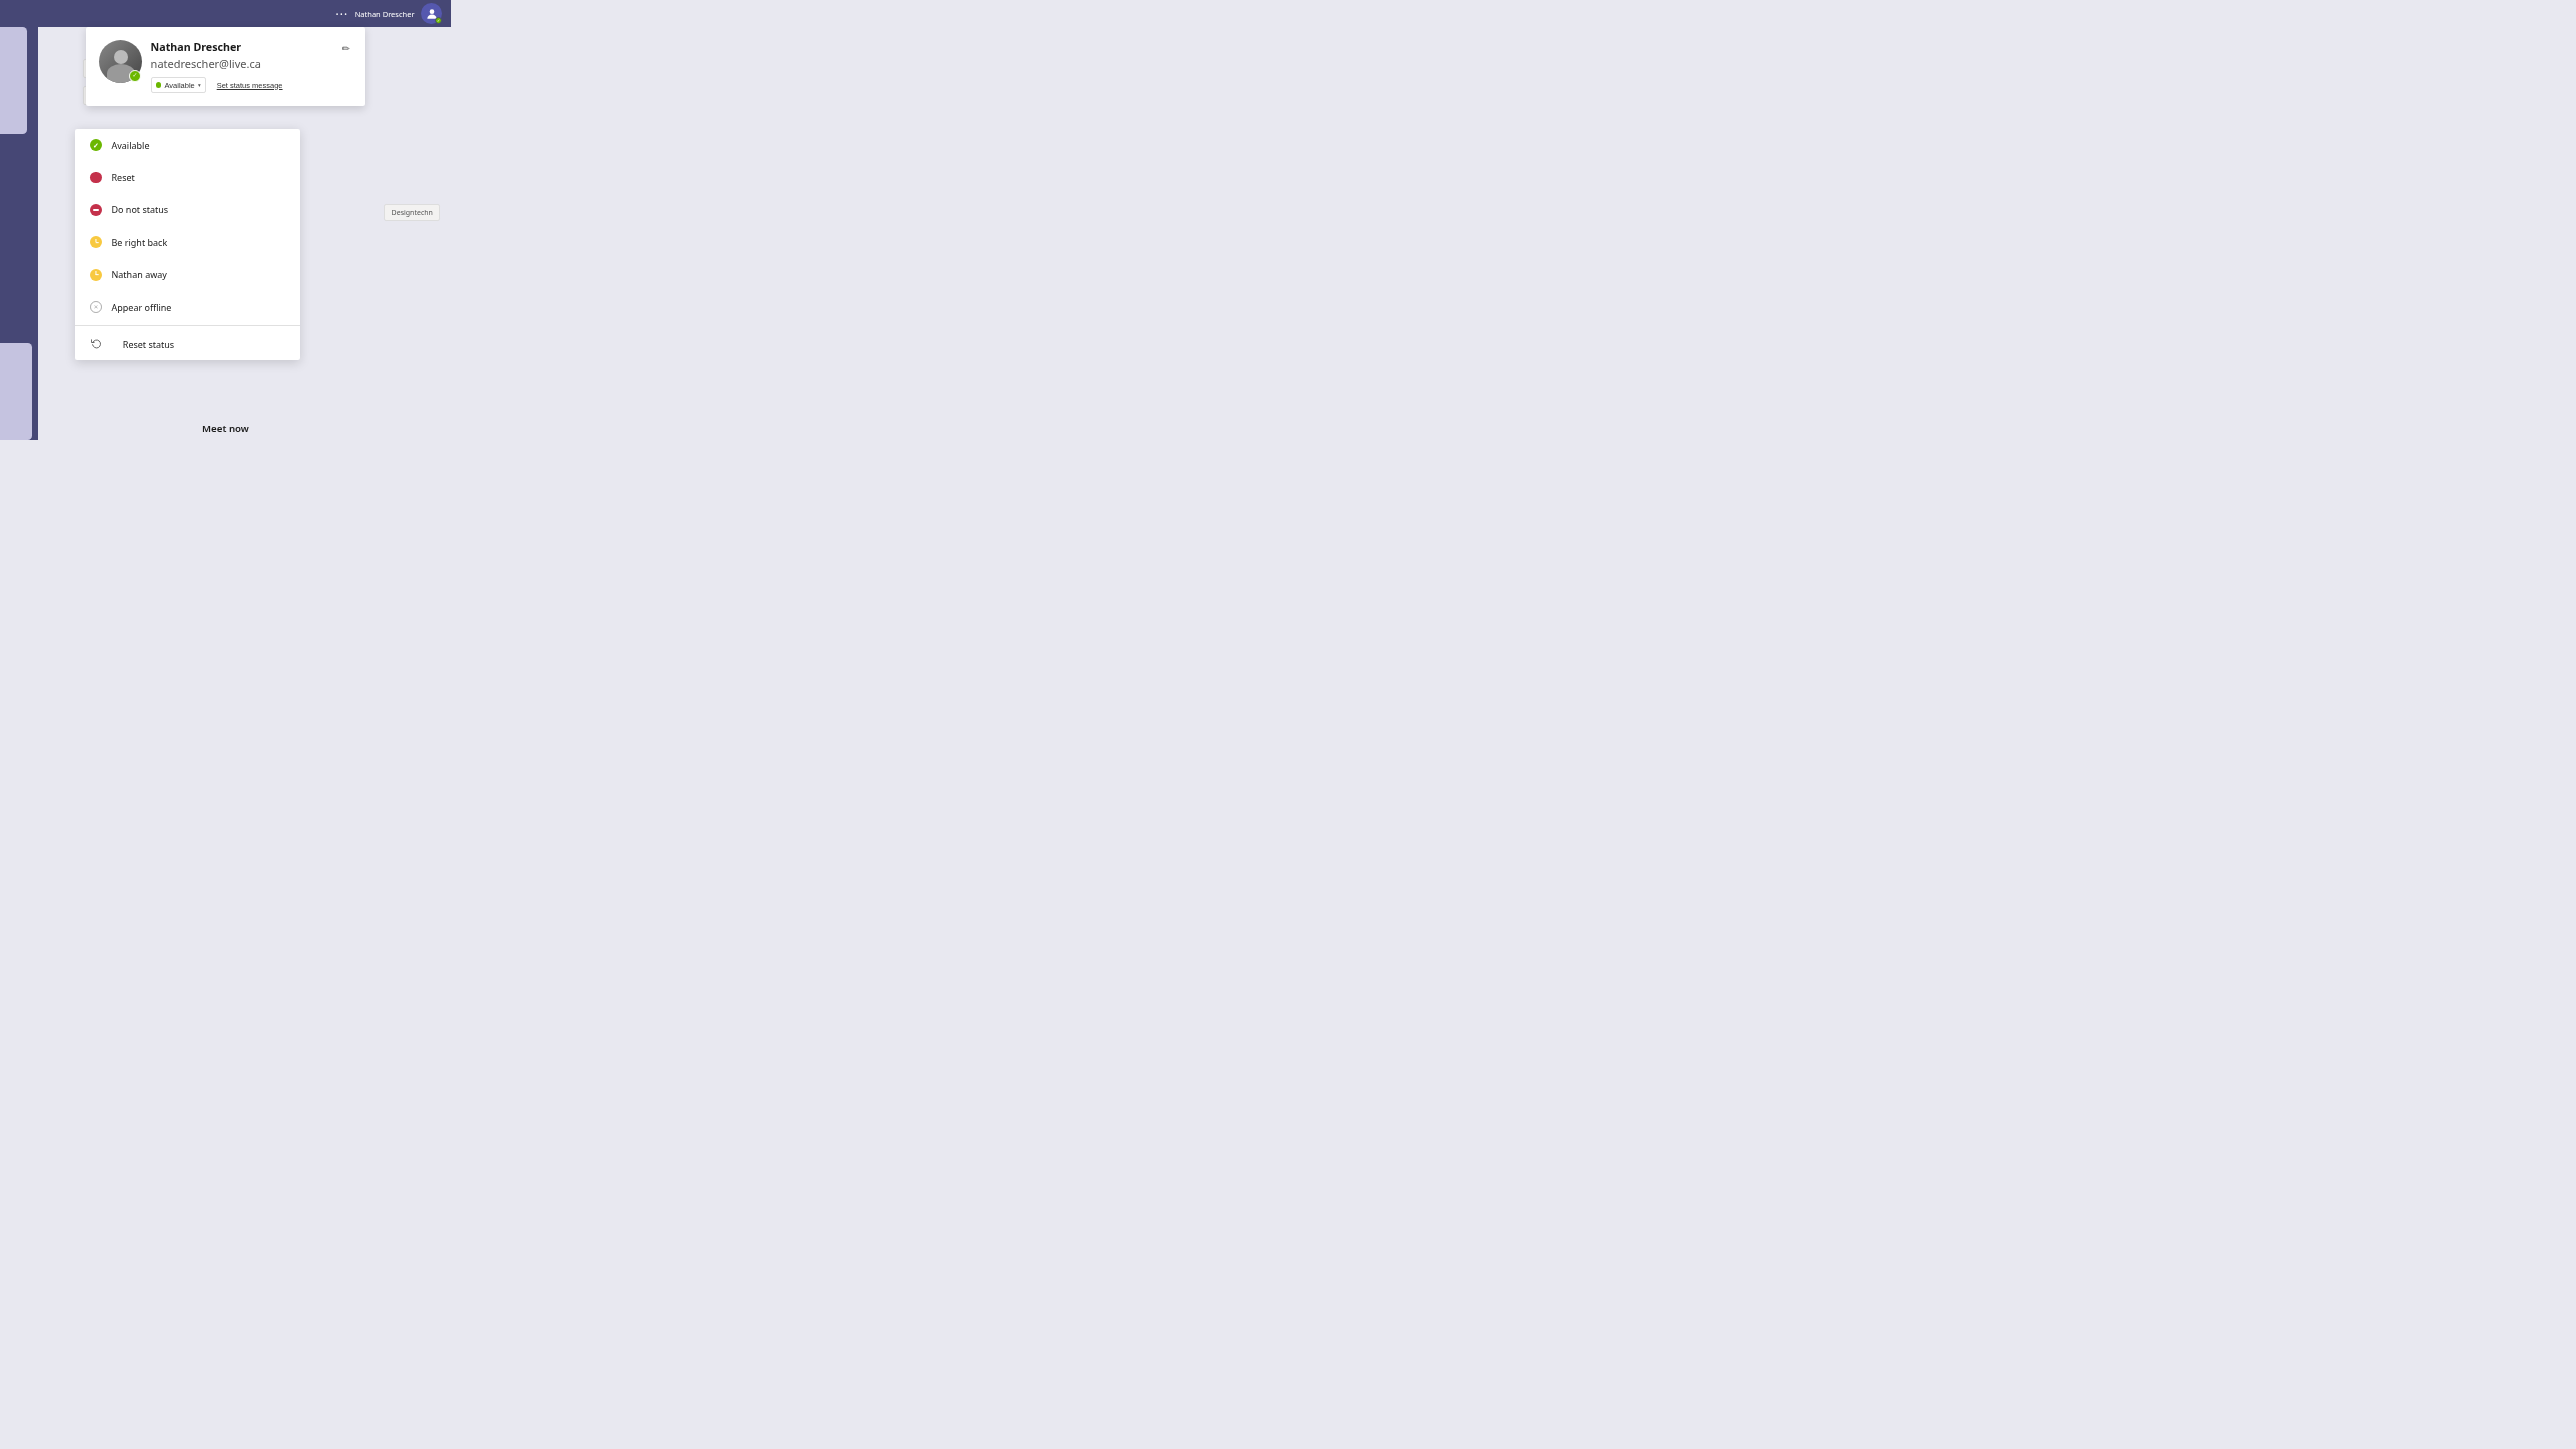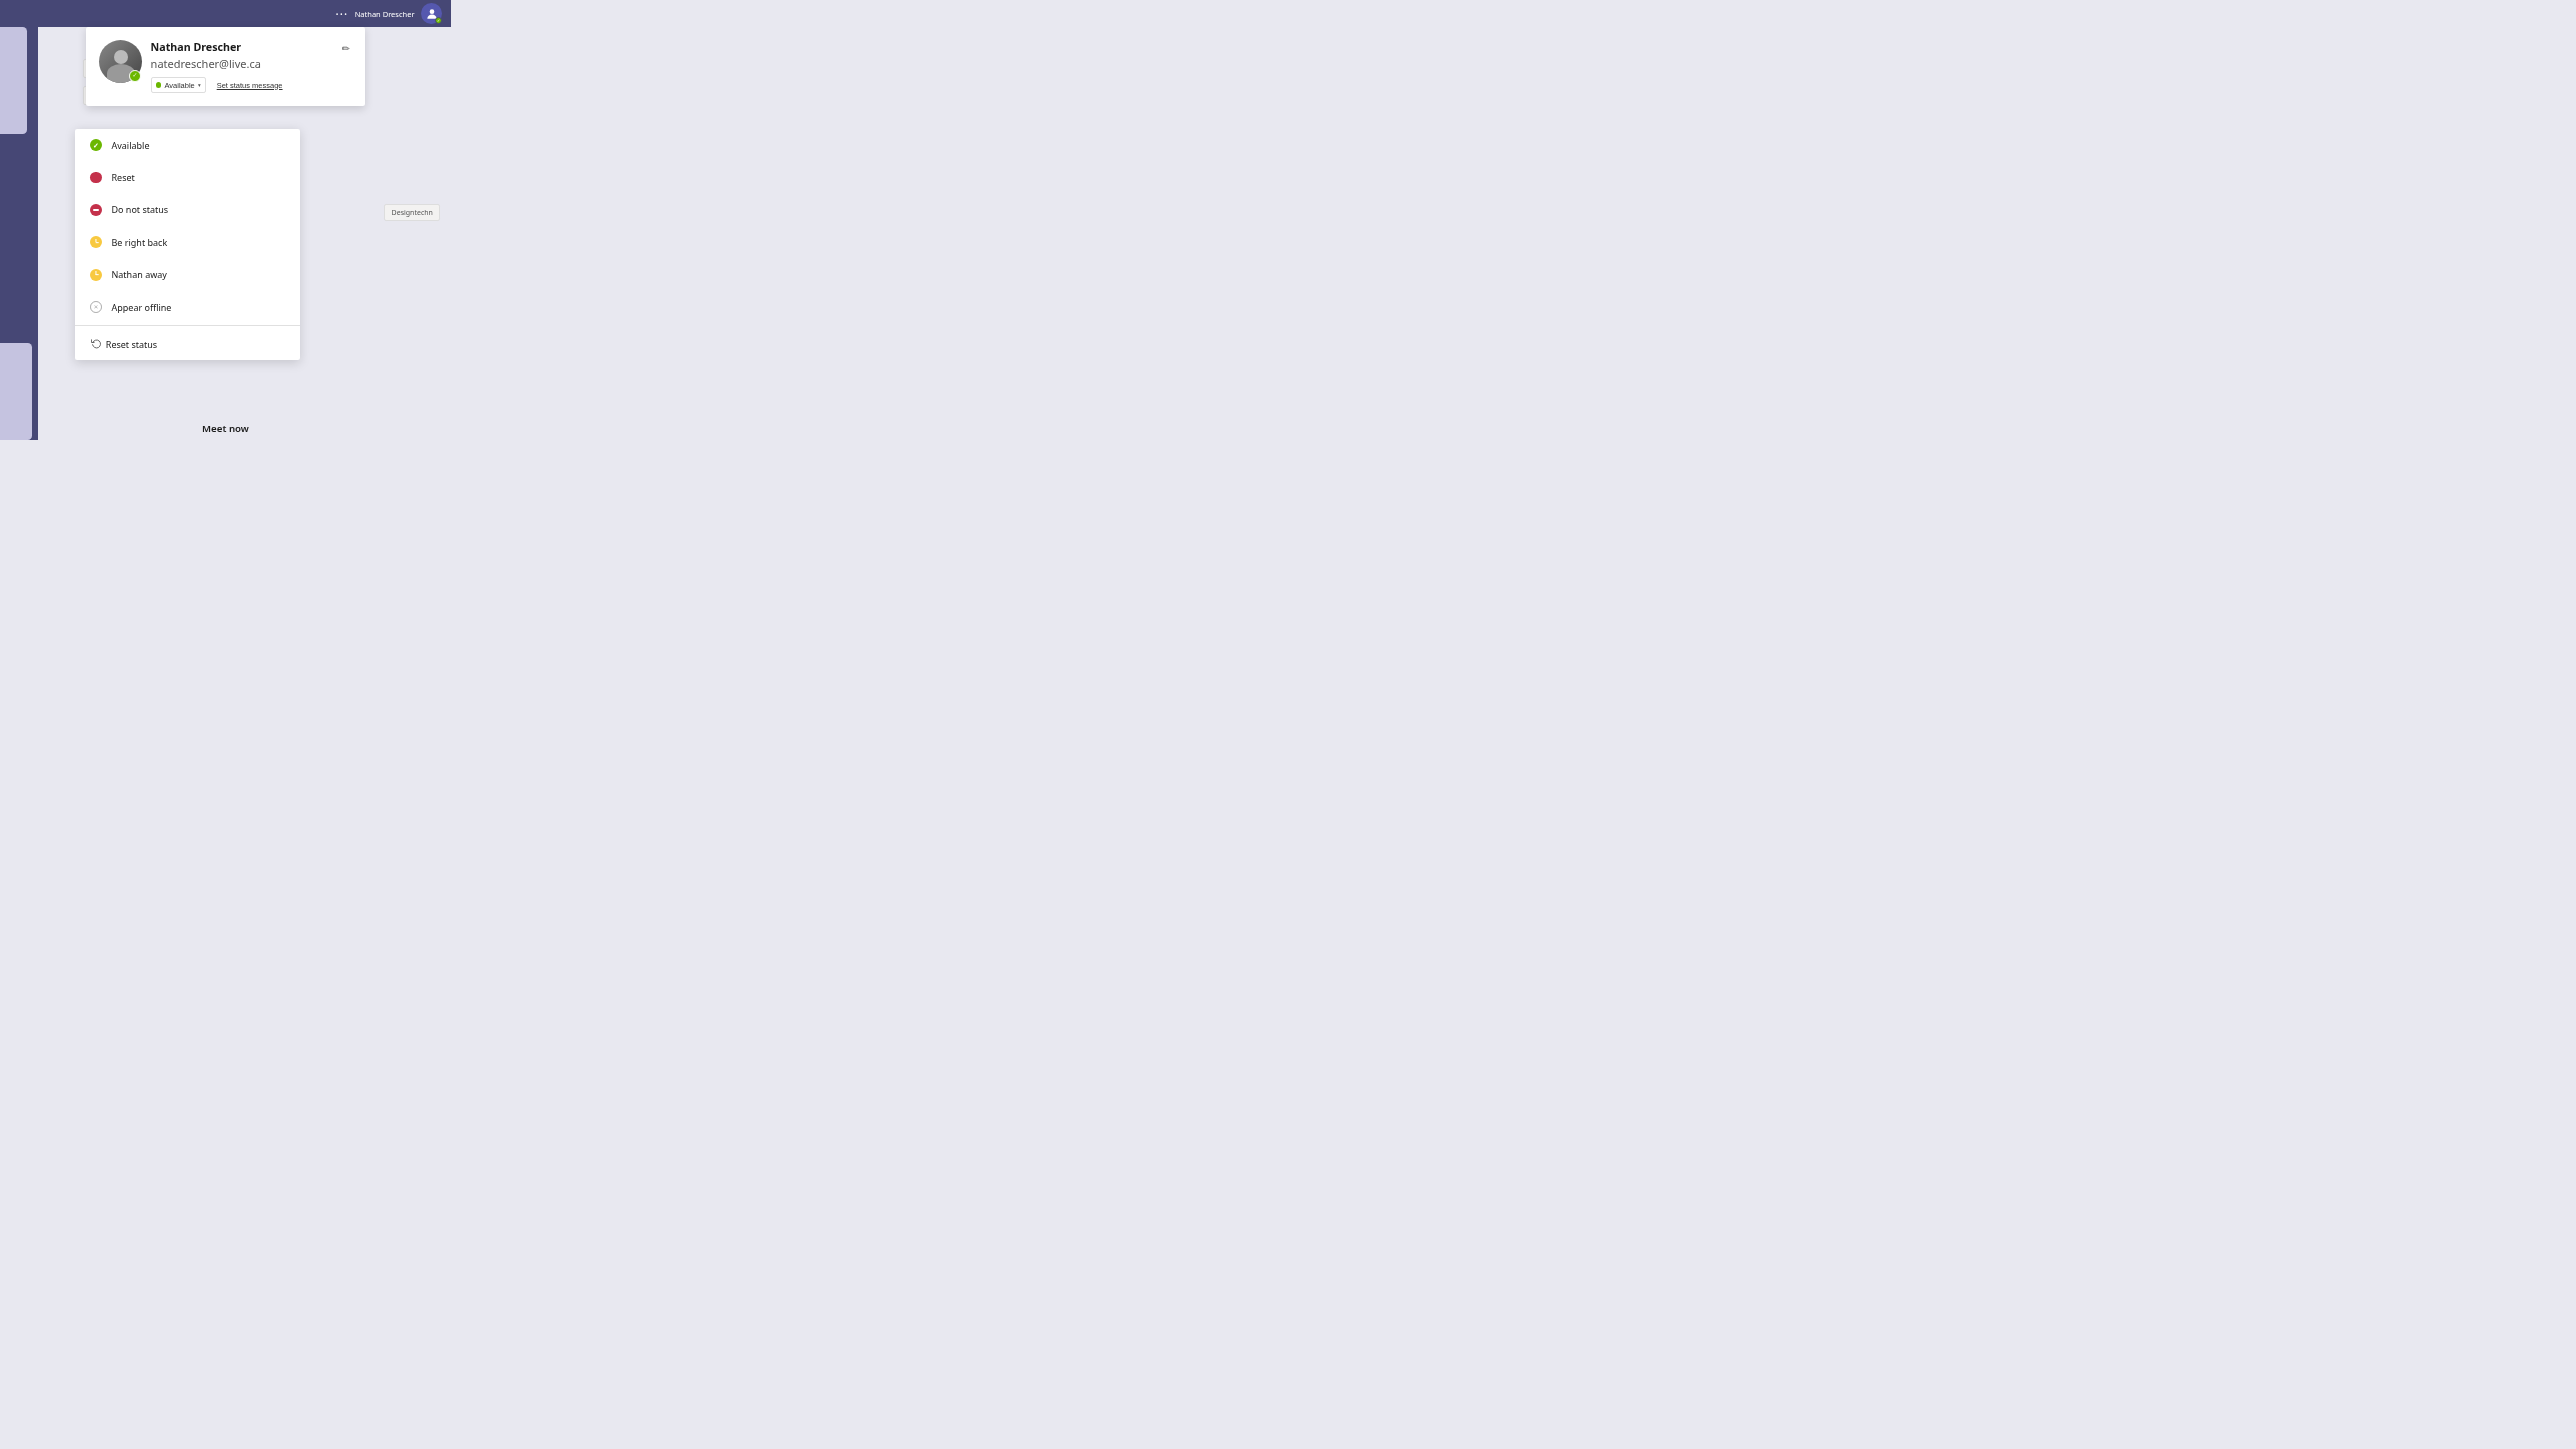--- a/index.html
+++ b/index.html
@@ -370,21 +370,21 @@
     }
 
     .status-divider {
       height: 0.5px;
       background: #e0e0e0;
       margin: 2.1px 0;
     }
 
     .reset-status-item {
       display: flex;
-      gap: 4px;
+      gap: 21px;
       padding: 9.7px 15px;
       cursor: pointer;
       font-size: 9px;
       color: #1a1a1a;
     }
 
     .reset-icon {
       width: 11.8px;
       height: 11.8px;
       flex-shrink: 0;

